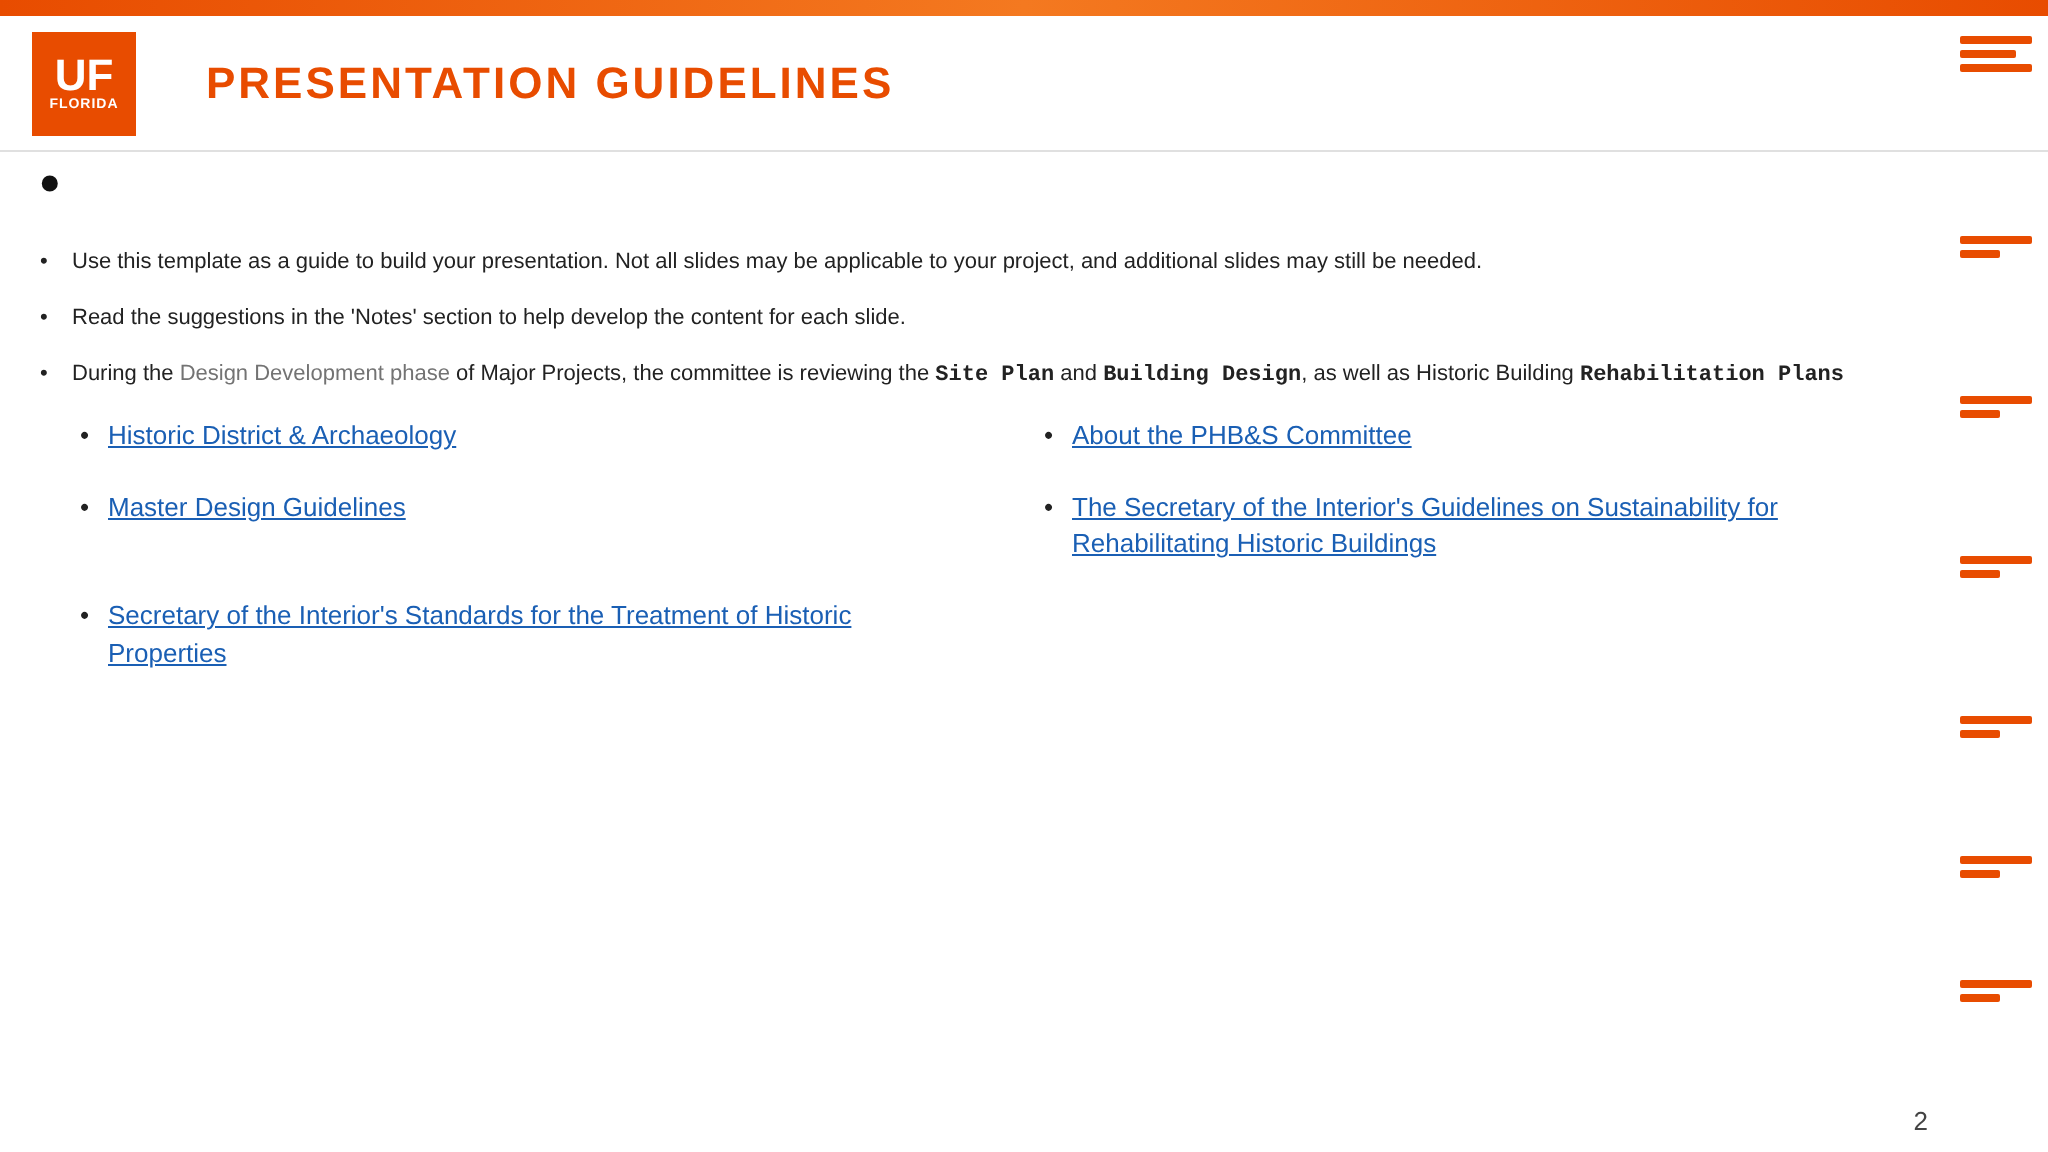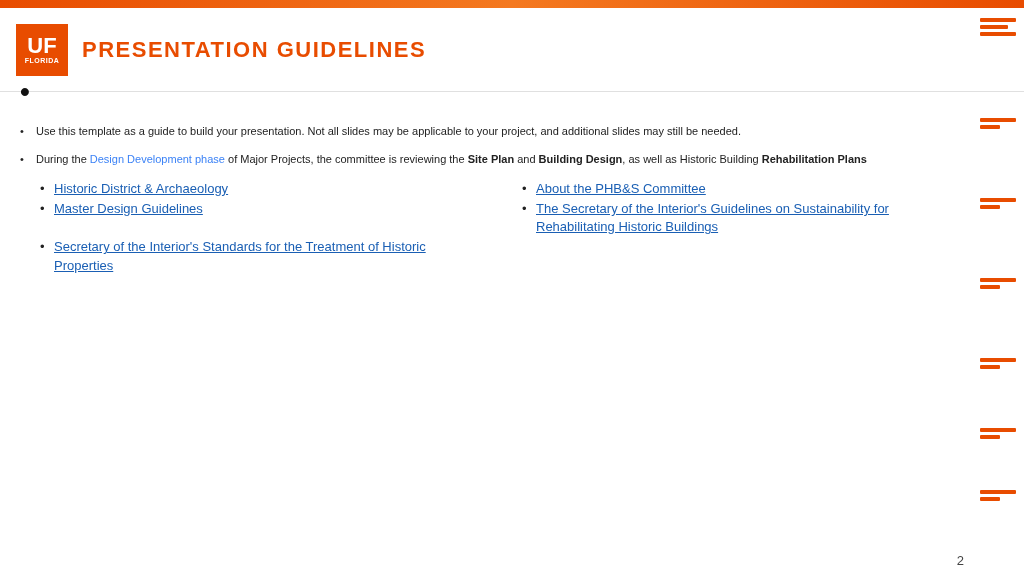--- a/index.html
+++ b/index.html
@@ -19,21 +19,21 @@
       top: 0; left: 0; right: 0;
       height: 8px;
       background: linear-gradient(to right, #e84c00, #f47920, #e84c00);
     }
 
     
     .header {
       position: absolute;
       top: 8px;
       left: 0; right: 0;
-      height: 84px;
+      height: 68px;
       display: flex;
       align-items: center;
       padding: 0 16px;
       border-bottom: 1px solid #e0e0e0;
     }
 
     .uf-logo {
       width: 52px;
       height: 52px;
       background: #e84c00;
@@ -59,20 +59,21 @@
       text-align: center;
       letter-spacing: 0.5px;
     }
 
     .header-title {
       color: #e84c00;
       font-size: 22px;
       font-weight: 900;
       letter-spacing: 1.5px;
       text-transform: uppercase;
+      margin-left: 21px;
     }
 
     .deco-line {
       height: 4px;
       background: #e84c00;
       border-radius: 1px;
     }
 
     .deco-line.long { width: 36px; }
     .deco-line.medium { width: 28px; }
@@ -120,38 +121,39 @@
     }
 
     .bullet-list li::before {
       content: "•";
       position: absolute;
       left: 0;
       color: #222;
     }
 
     .link-text {
-      color: #3b82f6;
+      color: #737373;
       text-decoration: none;
     }
 
     .bold-text {
       font-weight: 700;
+      font-family: Liberation Mono, monospace;
     }
 
     
     .resources-section {
       margin-top: 8px;
       padding-left: 20px;
     }
 
     .resources-grid {
       display: grid;
       grid-template-columns: 1fr 1fr;
-      gap: 2px 40px;
+      gap: 18px 40px;
       list-style: none;
     }
 
     .resources-grid li {
       font-size: 13px;
       color: #222;
       padding-left: 14px;
       position: relative;
       line-height: 1.4;
     }
@@ -242,20 +244,23 @@
 
   <div class="main-heading">
     <span class="bullet-large">•</span>
   </div>
 
   <ul class="bullet-list">
     <li>
       <span>Use this template as a guide to build your presentation. Not all slides may be applicable to your project, and additional slides may still be needed.</span>
     </li>
     <li>
+      <span>Read the suggestions in the 'Notes' section to help develop the content for each slide.</span>
+    </li>
+    <li>
       <span>During the <span class="link-text">Design Development phase</span> of Major Projects, the committee is reviewing the <span class="bold-text">Site Plan</span> and <span class="bold-text">Building Design</span>, as well as Historic Building <span class="bold-text">Rehabilitation Plans</span></span>
     </li>
   </ul>
 
   <div class="resources-section">
     <ul class="resources-grid">
       <li>
         <a class="resource-link">Historic District &amp; Archaeology</a>
       </li>
       <li>

